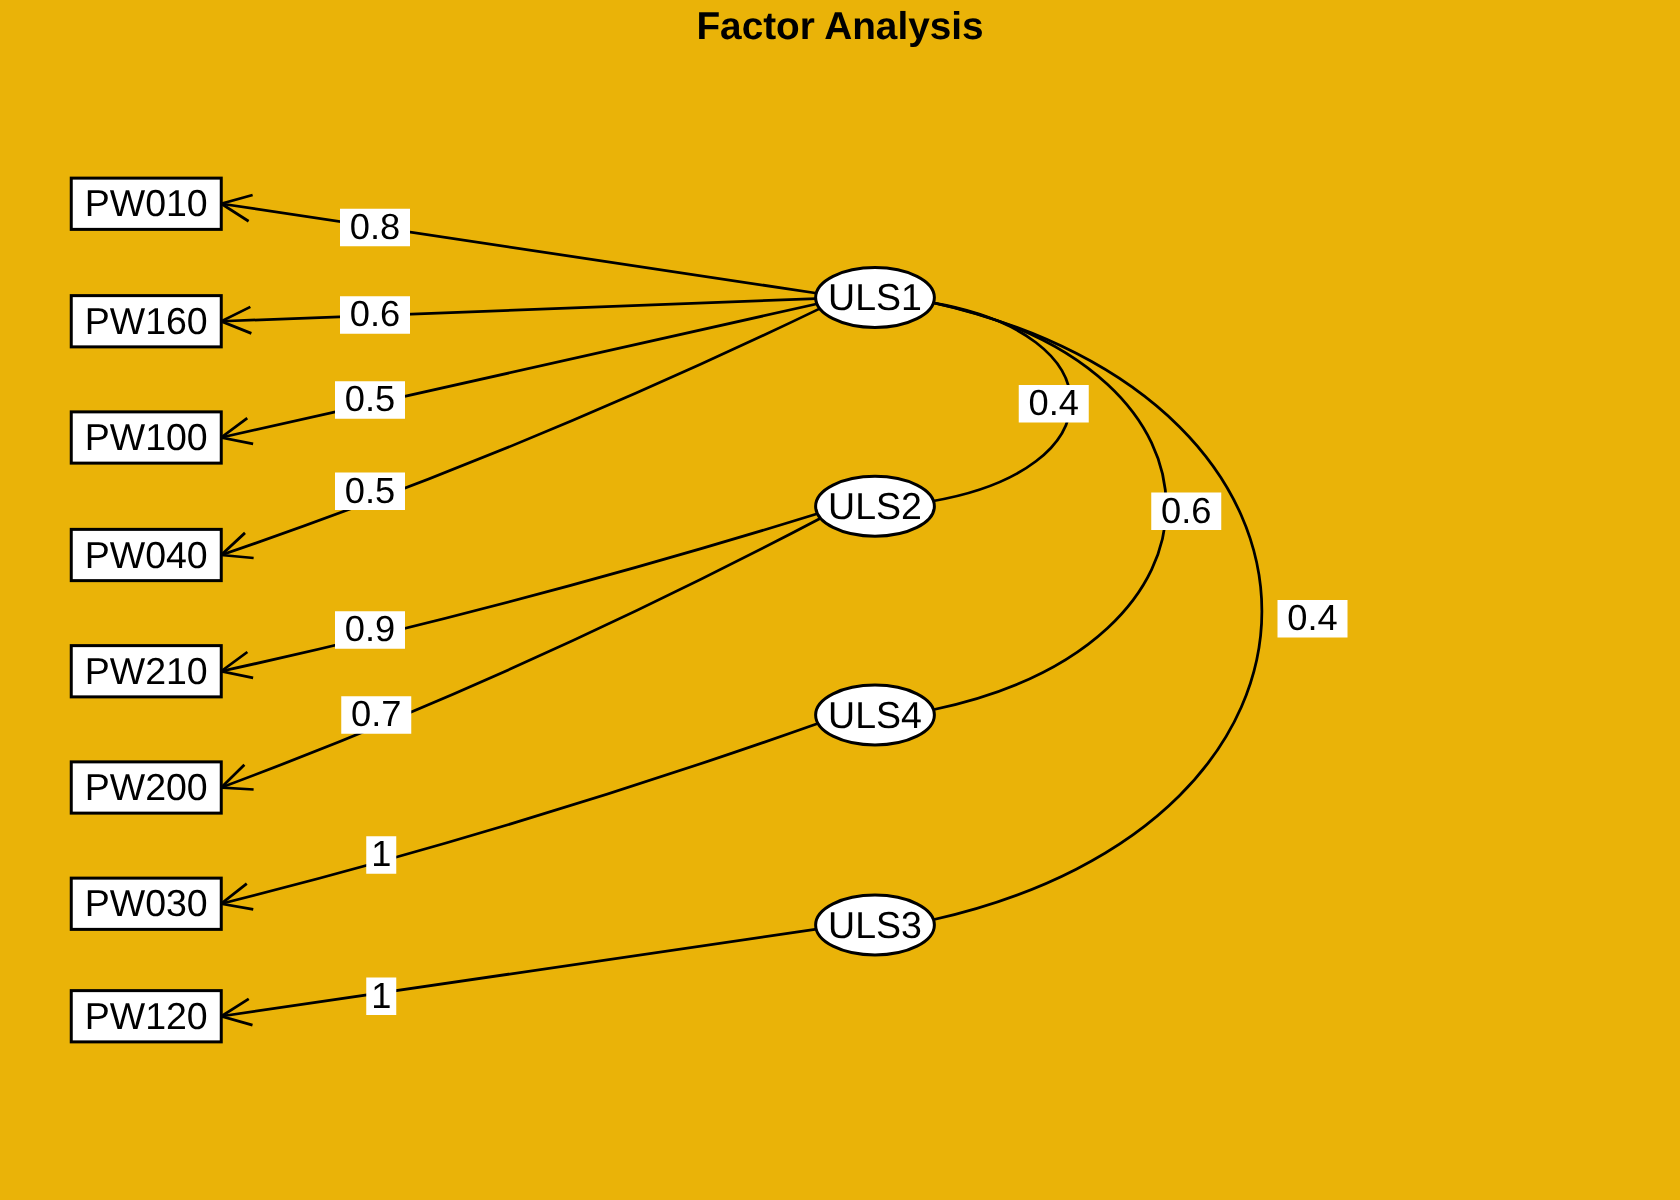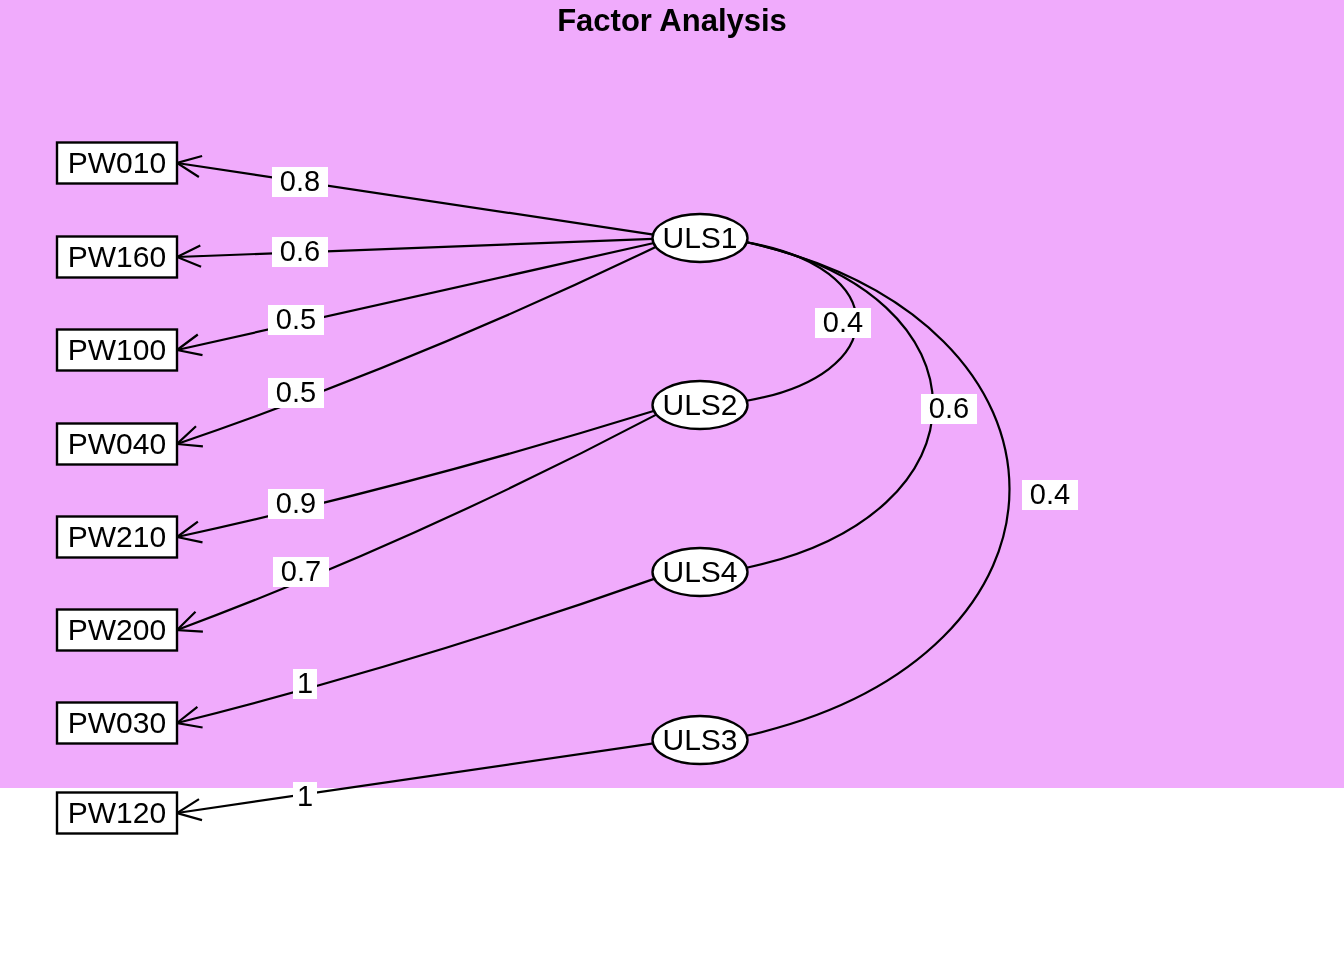--- a/index.html
+++ b/index.html
@@ -9,22 +9,22 @@
   }
   body {
     width: 1344px;
     height: 960px;
     font-family: "Liberation Sans", sans-serif;
     overflow: hidden;
   }
   #canvas {
     position: relative;
     width: 1344px;
-    height: 788px;
-    background: #f0abfc;
+    height: 960px;
+    background: #eab308;
   }
   svg#diagram {
     position: absolute;
     left: 0;
     top: 0;
     width: 1344px;
     height: 960px;
     display: block;
   }
   .title-text {

